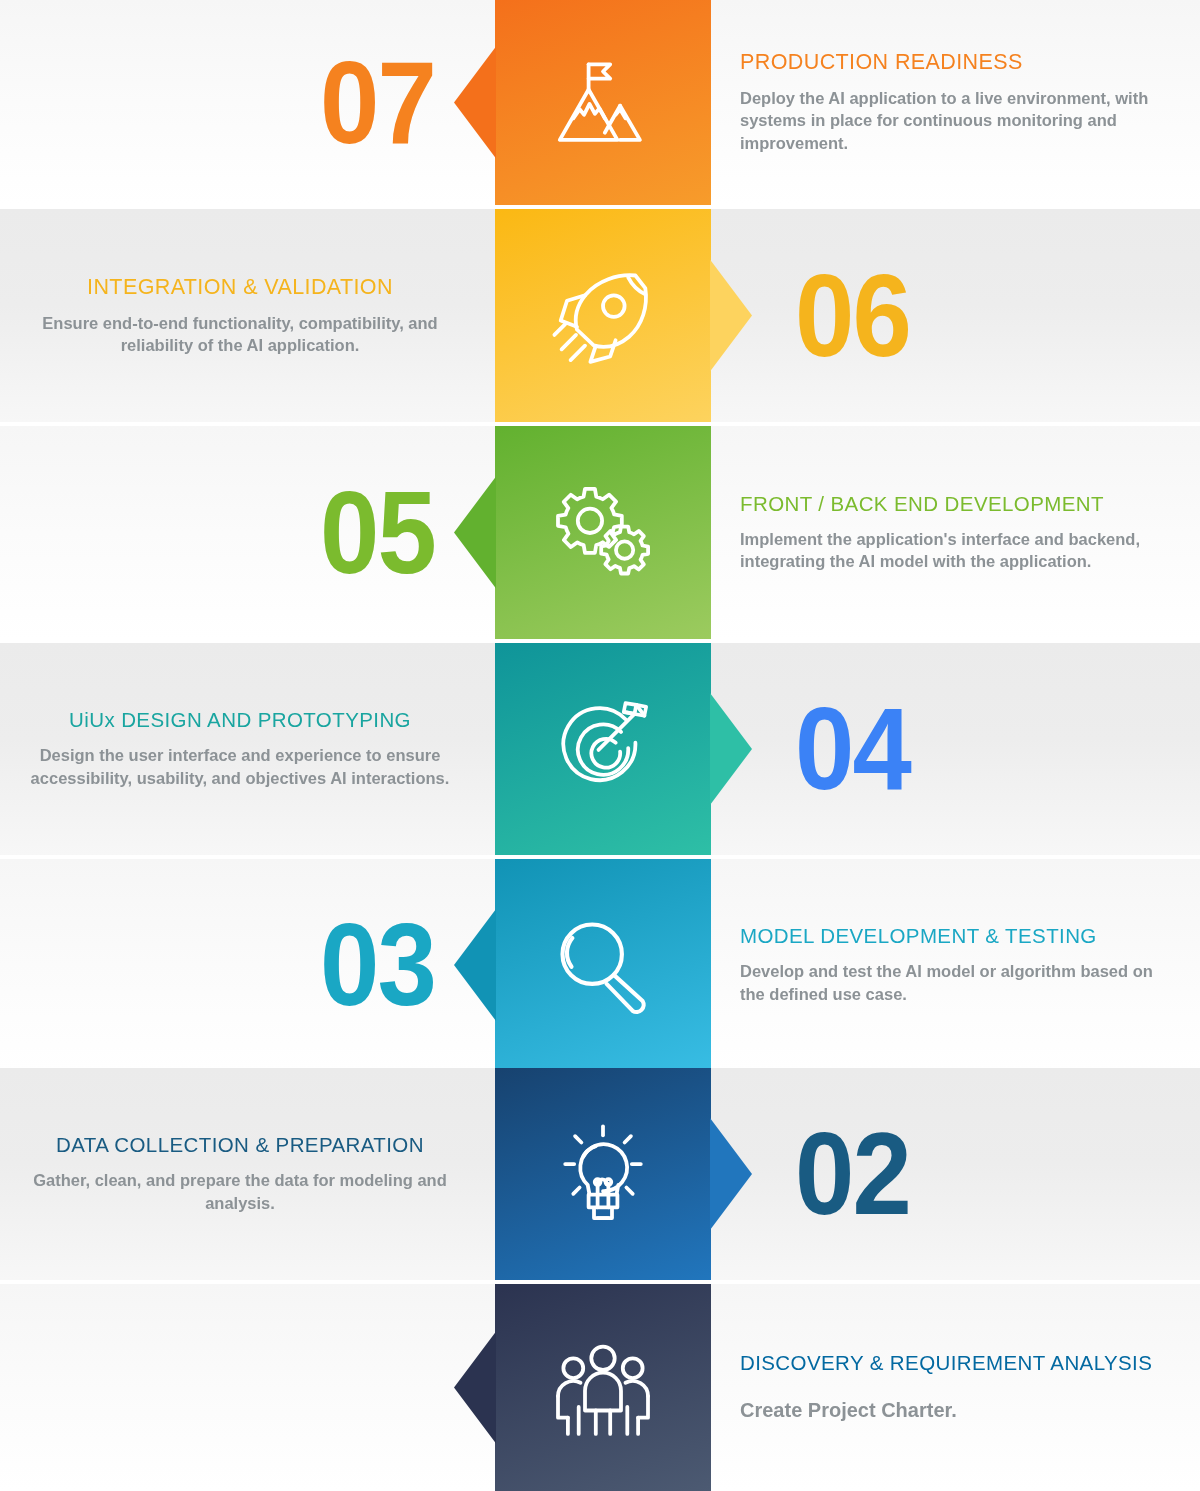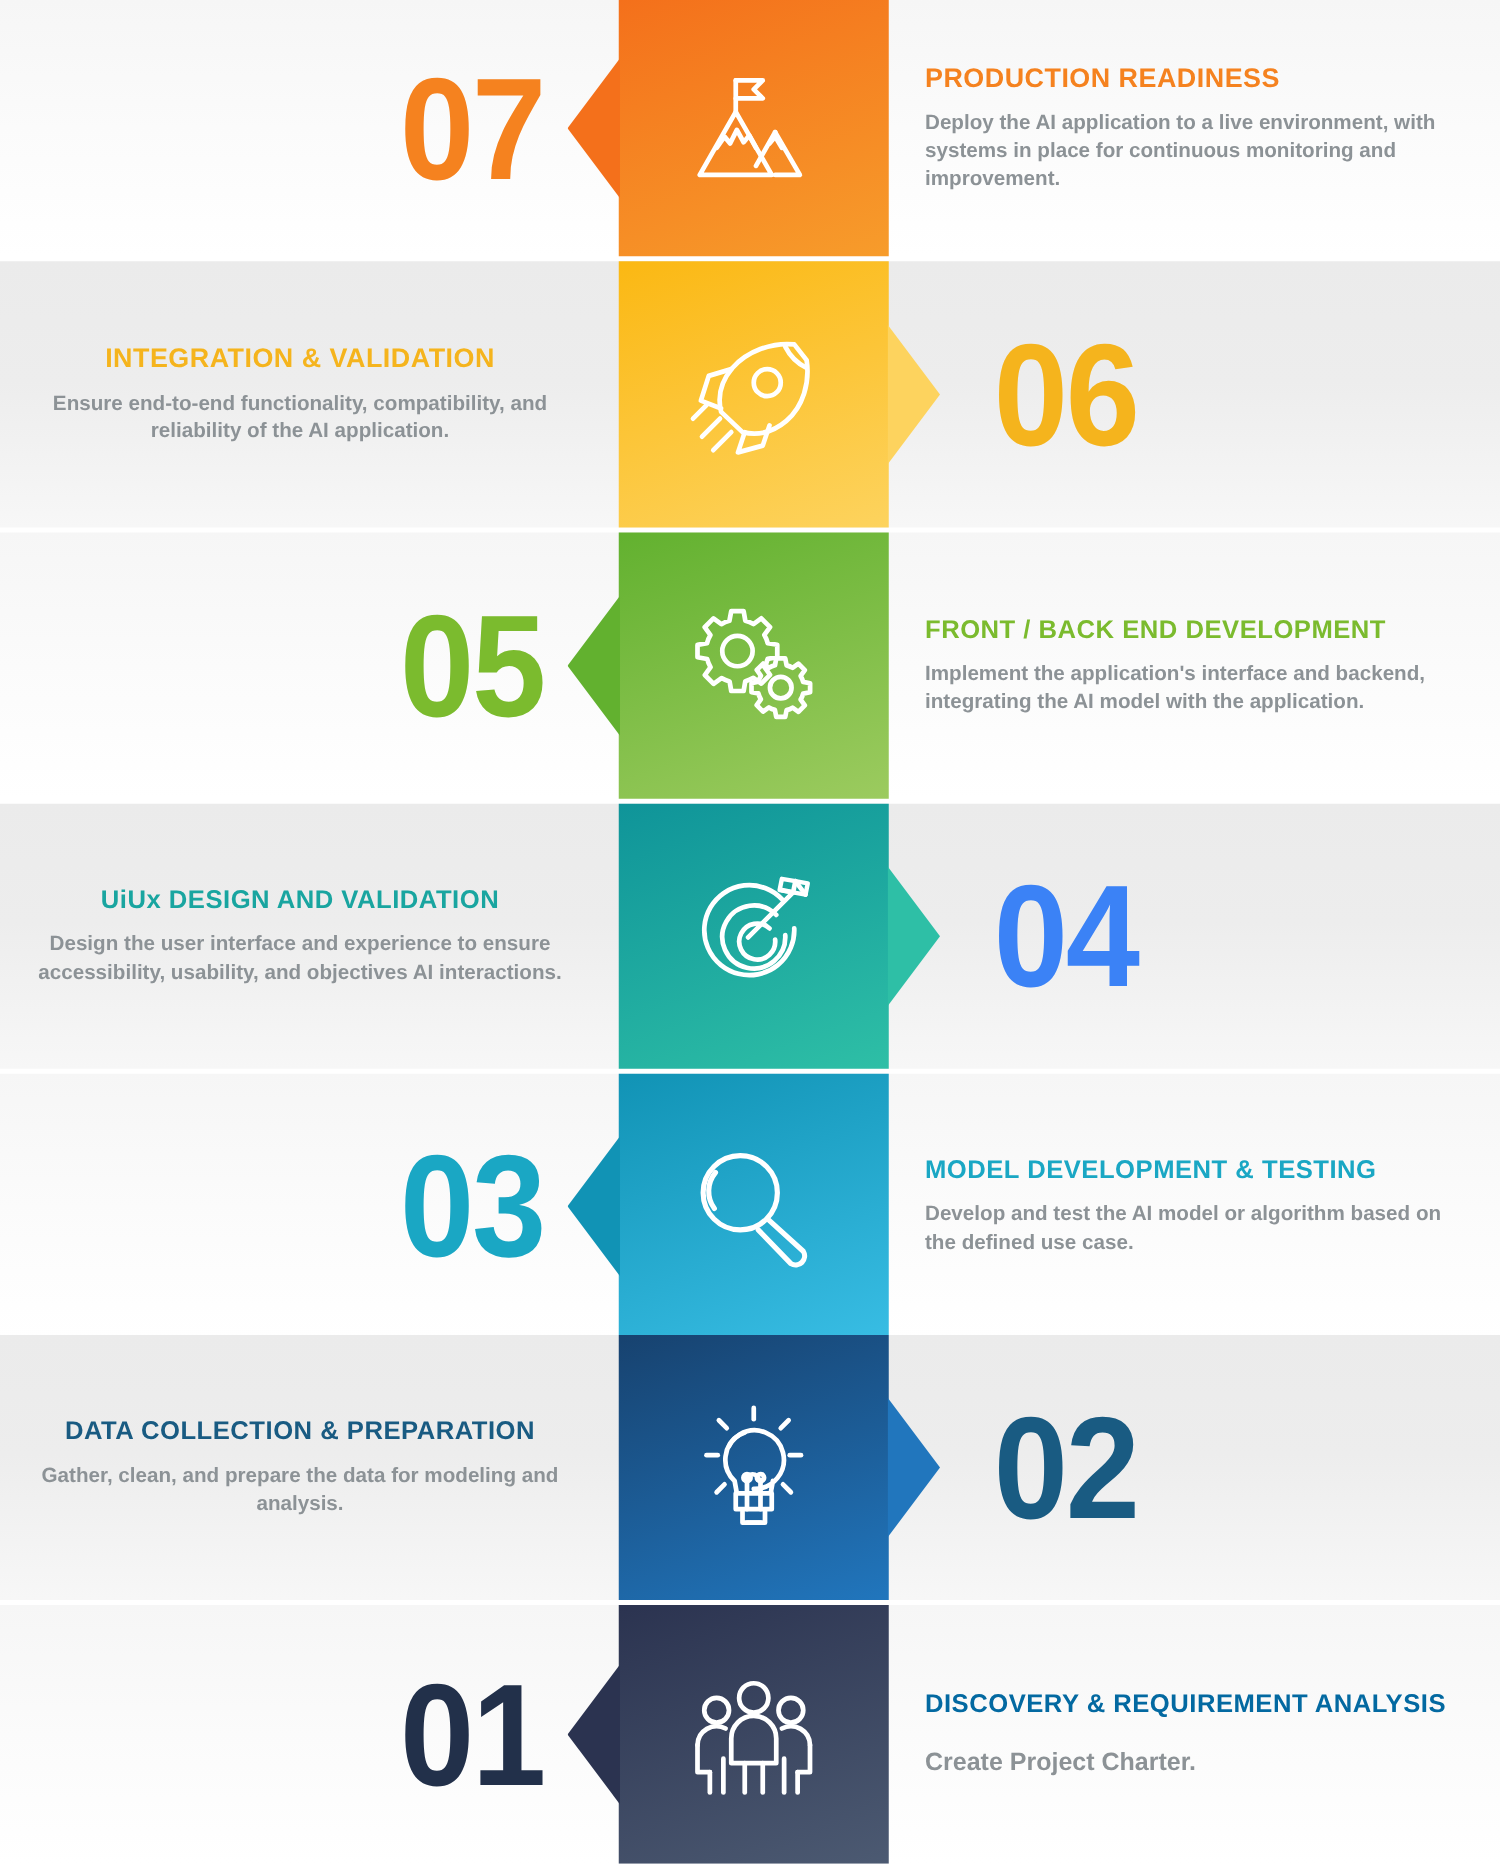--- a/index.html
+++ b/index.html
@@ -91,21 +91,21 @@
     position: absolute;
     top: 50%;
     transform: translateY(-50%);
     width: 440px;
   }
   .text-block.left-side  { left: 20px;  text-align: center; }
   .text-block.right-side { left: 740px; text-align: left; }
 
   .step-title {
     font-size: 21.5px;
-    font-weight: bold;
+    font-weight: normal;
     letter-spacing: 0.4px;
     margin-bottom: 12px;
     white-space: nowrap;
   }
   .step-title.wide { font-size: 20.5px; }
 
   .step-desc {
     font-size: 16.5px;
     line-height: 1.38;
     color: #8c9296;
@@ -212,21 +212,21 @@
       <path d="M55 56 L95 16"></path>
       <path d="M95 16 L83 14 L85 4 L97 6 L108 8 L106 18 Z" stroke-width="4"></path>
       <path d="M95 16 L97 6"></path>
       <path d="M95 16 L85 14"></path>
       <path d="M97 6 L106 18"></path>
     </svg>
         </div>
       </div>
       <div class="step-number right-side" style="color: #3b82f6;"><span class="num-inner">04</span></div>
       <div class="text-block left-side">
-        <div class="step-title wide" style="color: rgb(25, 165, 160);">UiUx DESIGN AND VALIDATION</div>
+        <div class="step-title wide" style="color: rgb(25, 165, 160);">UiUx DESIGN AND PROTOTYPING</div>
         <div class="step-desc">Design the user interface and experience to ensure accessibility, usability, and objectives AI interactions.</div>
       </div>
     </div>
     <div class="step-row" style="top: 859px; height: 212px;">
       <div class="row-bg white"></div>
       <div class="band" style="background: linear-gradient(160deg, rgb(17, 147, 181) 0%, rgb(56, 189, 228) 100%);">
         <div class="arrow left" style="background: rgb(17, 147, 181);"></div>
         <div class="icon-wrap">
     <svg viewBox="0 0 120 110" fill="none" stroke="#ffffff" stroke-width="4.6" stroke-linecap="round" stroke-linejoin="round">
       <circle cx="48" cy="43" r="33"></circle>
@@ -288,19 +288,18 @@
       <path d="M21 88 v18"></path>
       <path d="M33 76 v30"></path>
       <circle cx="93" cy="33" r="11"></circle>
       <path d="M110 64 a17 17 0 0 0 -25 -14.8"></path>
       <path d="M110 64 v24 h-11"></path>
       <path d="M99 88 v18"></path>
       <path d="M87 76 v30"></path>
     </svg>
         </div>
       </div>
-      <div class="step-number left-side" style="color: rgb(34, 48, 74);"><span class="num-inner">01</span></div>
       <div class="text-block right-side">
         <div class="step-title wide" style="color: #0369a1;">DISCOVERY &amp; REQUIREMENT ANALYSIS</div>
         <div class="step-extra">Create Project Charter.</div>
       </div>
     </div>
   </div>
 
 </body></html>

